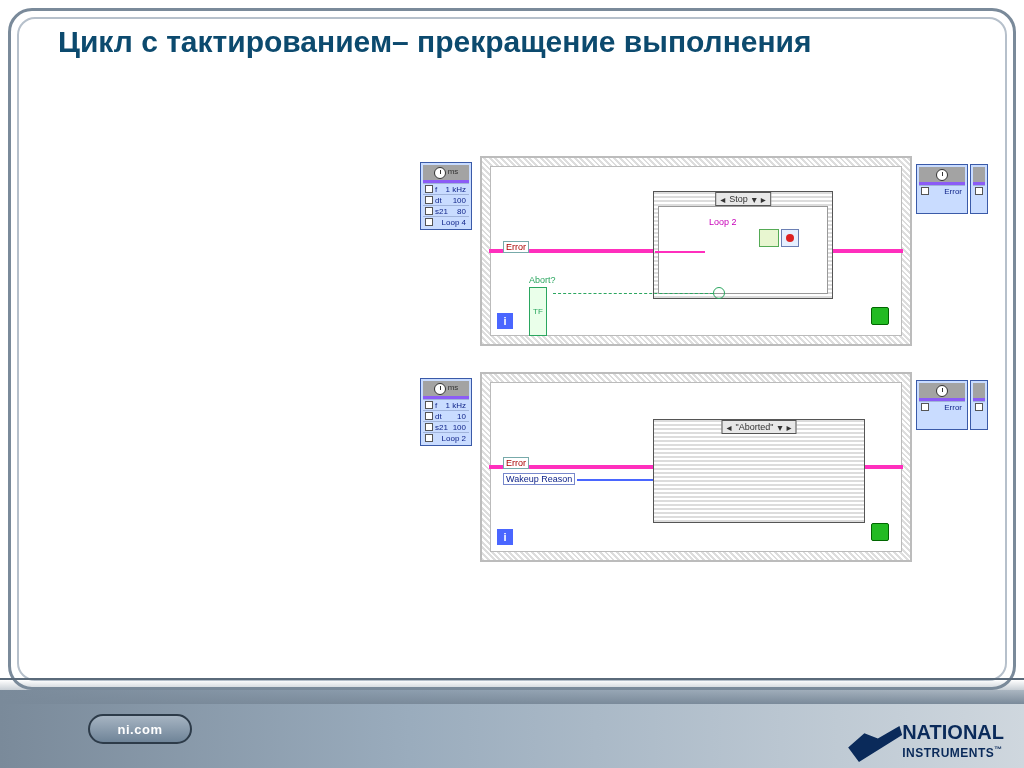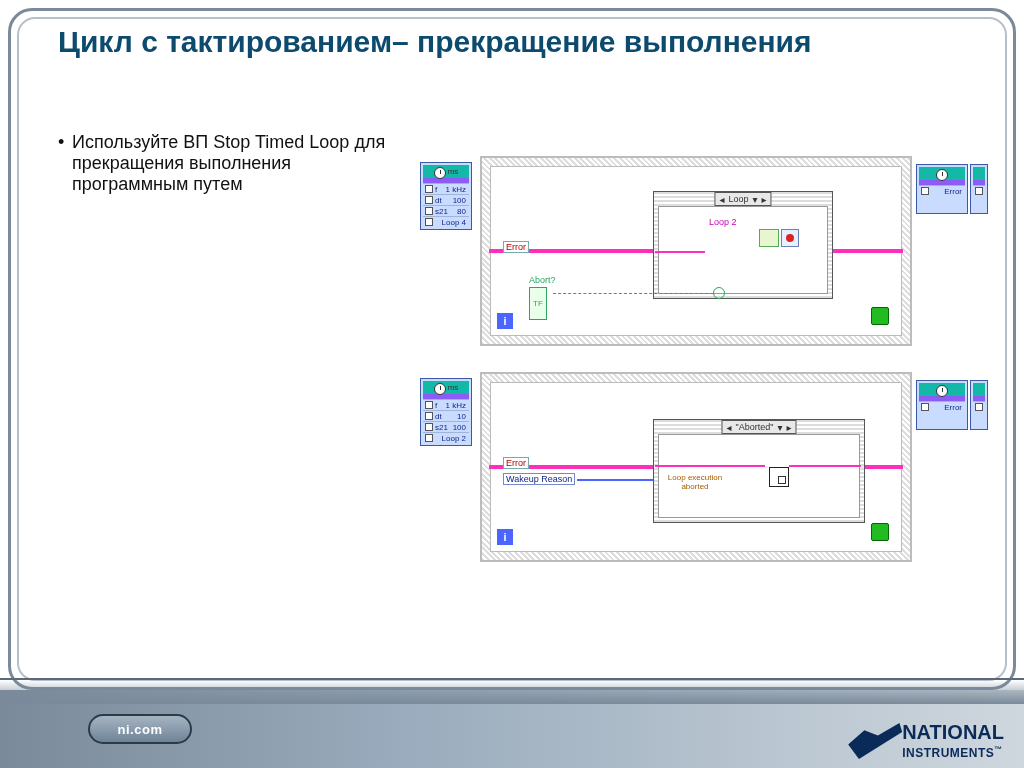--- a/index.html
+++ b/index.html
@@ -67,21 +67,21 @@
     position: absolute;
     background: #c9dcff;
     border: 1px solid #3a5aa8;
     padding: 2px;
     font-size: 8px;
   }
   .left-cfg { left: 0; top: 10px; width: 52px; height: 68px; }
   .right-cfg { right: 20px; top: 12px; width: 52px; height: 50px; }
   .right-out { right: 0; top: 12px; width: 18px; height: 50px; }
   .cfg-head {
-    height: 18px; background: #14b8a6; border-bottom: 5px solid #8b5cf6; text-align: center; padding-top: 2px;
+    height: 18px; background: #a3a3a3; border-bottom: 3px solid #8b5cf6; text-align: center; padding-top: 2px;
   }
   .cfg-head .clk { display:inline-block; width:12px; height:12px; border:1px solid #333; border-radius:50%; background:#fff; position:relative; }
   .cfg-head .clk::after { content:""; position:absolute; left:5px; top:2px; width:1px; height:4px; background:#333; }
   .cfg-head-label { display:inline-block; font-size:8px; color:#333; vertical-align:top; margin-left:2px;}
   .cfg-row {
     display:flex; border-top:1px solid #a0b3da; height:11px; align-items:center;
   }
   .cfg-pin { width:8px; height:8px; background:#fff; border:1px solid #555; margin:0 2px; }
   .cfg-lbl { font-size:8px; color:#11258a; }
   .cfg-val { margin-left:auto; padding-right:3px; color:#11258a; }
@@ -117,21 +117,21 @@
     background:#e8e8e8; border:1px solid #555; padding:0 4px;
     display:flex; align-items:center; gap:4px;
   }
   .case-head .arrow { font-size:10px; cursor:default; }
   .loop-label { position:absolute; font-size:9px; color:#c800b9; }
   .stop-btn { position:absolute; width:18px; height:18px; background:#e6f0ff; border:1px solid #6b7fb3; display:flex; align-items:center; justify-content:center; }
   .stop-btn .dot { width:8px; height:8px; background:#d22; border-radius:50%; }
   .loop2-icon { position:absolute; width:20px; height:18px; background:#e8f6d0; border:1px solid #5a5; }
   .i-term { position:absolute; width:16px; height:16px; background:#4a66ff; color:#fff; font-weight:bold; text-align:center; font-size:11px; line-height:16px; }
   .run-btn { position:absolute; right:12px; bottom:10px; width:18px; height:18px; background:#2b2; border:1px solid #060; border-radius:2px; }
-  .tf-box { position:absolute; border:1px solid #2aa65f; padding:11px 3px; font-size:8px; color:#2aa65f; background:#eaffea; }
+  .tf-box { position:absolute; border:1px solid #2aa65f; padding:19px 3px; font-size:8px; color:#2aa65f; background:#eaffea; }
   .abort-lbl { position:absolute; font-size:9px; color:#2aa65f; }
   .abort-node { position:absolute; width:12px; height:12px; border:1px solid #2aa65f; border-radius:50%; }
   .vi-icon { position:absolute; width:20px; height:20px; border:1px solid #222; background:#fff; }
   .vi-icon::after { content:""; position:absolute; right:2px; bottom:2px; width:6px; height:6px; border:1px solid #333; }
   .exec-text { position:absolute; font-size:8px; color:#a35c00; width:56px; text-align:center; line-height:9px; }
 
   
   .footer-band {
     position: absolute;
     left: 0; right: 0; bottom: 0; height: 78px;
@@ -149,21 +149,21 @@
     width: 104px; height: 30px;
     background: linear-gradient(#a6b4c2,#6f8498);
     border: 2px solid #2d3b49;
     border-radius: 16px;
     color:#fff; font-weight:bold; font-size:13px; 
     display:flex; align-items:center; justify-content:center;
     letter-spacing:0.5px;
   }
   .ni-logo {
     position:absolute; right: 20px; bottom: 6px;
-    display:flex; align-items:flex-start; gap:0;
+    display:flex; align-items:flex-end; gap:0;
   }
   .ni-eagle {
     width: 54px; height: 36px;
     background: #0a2a5a;
     clip-path: polygon(0% 60%, 20% 100%, 100% 25%, 95% 0%, 55% 35%, 30% 20%);
   }
   .ni-text { color:#0a2a5a; font-weight:900; font-size:20px; line-height:18px; }
   .ni-text .sub { font-size:12px; font-weight:900; letter-spacing:0.5px; }
   .ni-tm { font-size:8px; vertical-align:super; }
 </style>
@@ -171,21 +171,20 @@
 <body>
 
 <div class="outer-frame">
   <div class="inner-frame"></div>
 </div>
 
 <h1 class="slide-title">Цикл с тактированием– прекращение выполнения</h1>
 
 <div class="content">
   <ul>
-    <li>Используйте ВП Stop Timed Loop для прекращения выполнения программным путем</li>
   </ul>
 </div>
 
 <div class="diagram-area">
 
   <div class="lv-diagram">
     <div class="left-cfg">
       <div class="cfg-head"><span class="clk"></span><span class="cfg-head-label">ms</span></div>
       <div class="cfg-row">
           <span class="cfg-pin"></span>
@@ -224,21 +223,21 @@
     <div class="loop-frame">
       <div class="loop-inner">
 
         <div class="hwire magenta" style="top:84px; left:-2px; right:-2px;"></div>
         <div class="hwire magenta" style="top:82px; left:-2px; right:-2px;"></div>
         <div class="wire-lbl" style="top:74px; left:12px;">Error</div>
 
         <div class="case-struct" style="top:24px; left:162px; width:180px; height:108px;">
           <div class="case-head">
             <span class="arrow">◂</span>
-            <span>Loop</span>
+            <span>Stop</span>
             <span class="arrow">▾</span>
             <span class="arrow">▸</span>
           </div>
           <div class="case-inner">
             <div class="loop-label" style="top:10px; left:50px;">Loop 2</div>
             <div class="loop2-icon" style="top:22px; left:100px;"></div>
             <div class="stop-btn" style="top:22px; left:122px;">
                 <div class="dot"></div>
               </div>
             <div class="hwire magenta" style="top:44px; left:-4px; width:50px;"></div>
@@ -301,26 +300,20 @@
         <div class="wire-lbl" style="top:90px; left:12px; border-color:#78c; color:#11258a;">Wakeup Reason</div>
         <div class="hwire" style="top:96px; left:86px; width:82px; background:#4a66ff;"></div>
 
         <div class="case-struct" style="top:36px; left:162px; width:212px; height:104px;">
           <div class="case-head">
             <span class="arrow">◂</span>
             <span>"Aborted"</span>
             <span class="arrow">▾</span>
             <span class="arrow">▸</span>
           </div>
-          <div class="case-inner">
-            <div class="exec-text" style="top:38px; left:8px;">Loop execution aborted</div>
-            <div class="vi-icon" style="top:32px; left:110px;"></div>
-            <div class="hwire magenta" style="top:30px; left:-4px; width:110px;"></div>
-            <div class="hwire magenta" style="top:30px; left:130px; width:72px;"></div>
-          </div>
         </div>
 
         <div class="i-term" style="bottom:6px; left:6px;">i</div>
         <div class="run-btn"></div>
       </div>
     </div>
   </div>
 </div>
 
 <div class="footer-band">

